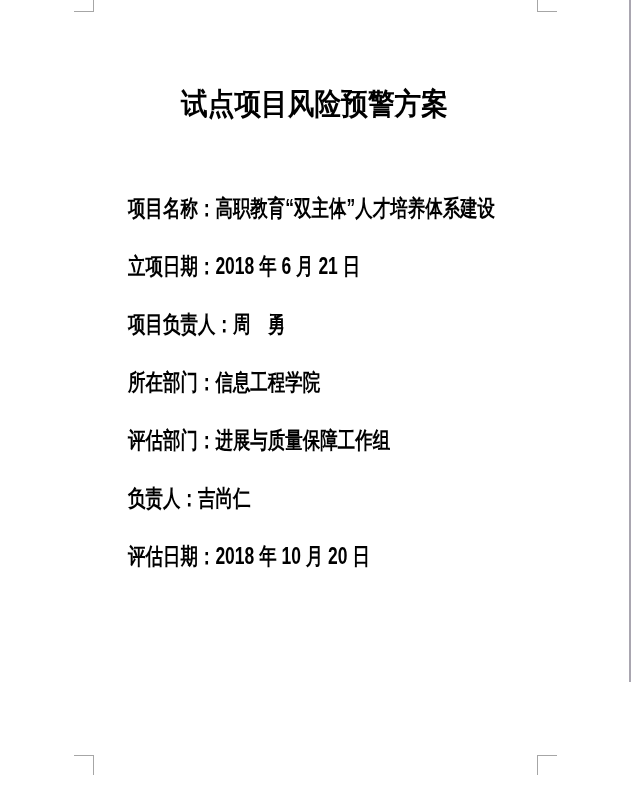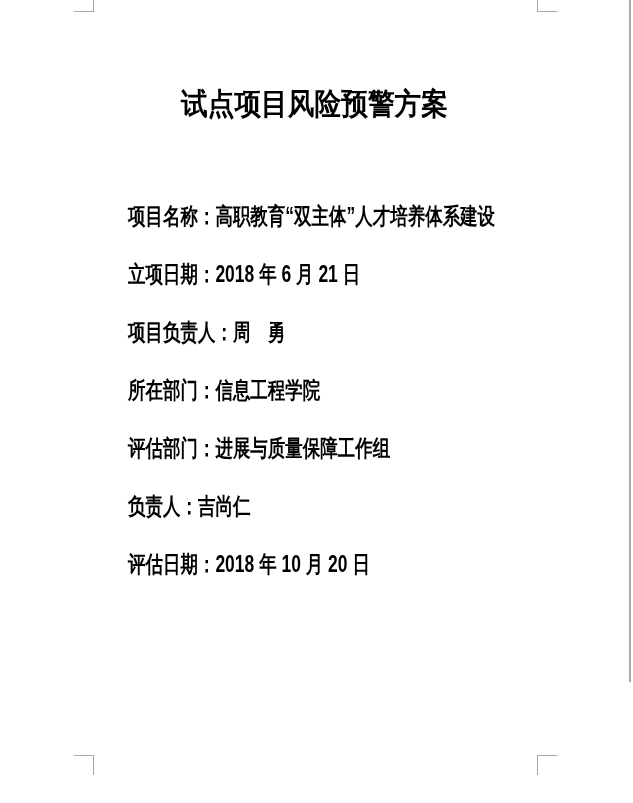--- a/index.html
+++ b/index.html
@@ -61,21 +61,21 @@
     font-size: 30px;
     font-weight: bold;
     color: #000000;
     letter-spacing: 0px;
     transform: scaleX(0.89);
     transform-origin: 50% 50%;
     white-space: nowrap;
   }
   .fields {
     position: absolute;
-    top: 204px;
+    top: 196px;
     left: 128px;
     display: flex;
     flex-direction: column;
     gap: 34px;
   }
   .field {
     font-size: 23px;
     line-height: 24px;
     font-weight: bold;
     color: #000000;

